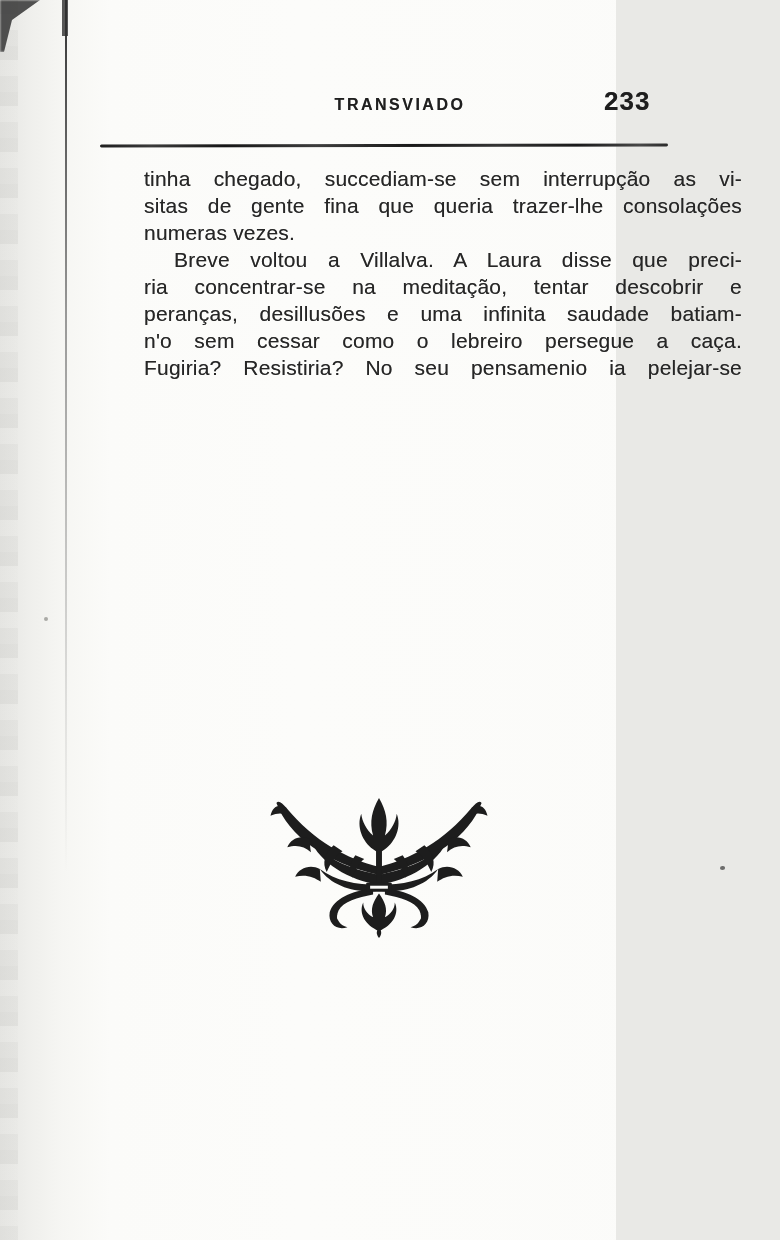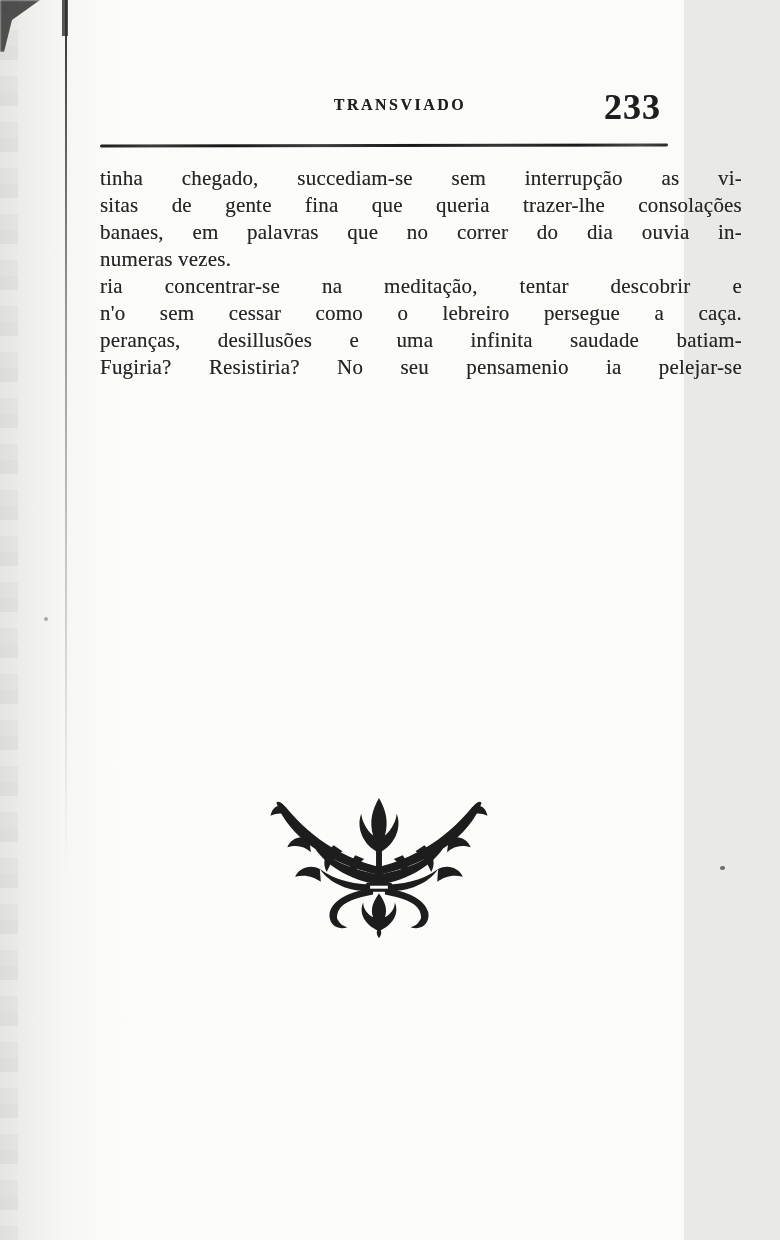--- a/index.html
+++ b/index.html
@@ -1,20 +1,20 @@
 <!DOCTYPE html>
 <html><head>
 <meta charset="utf-8">
 <style>
   html,body{margin:0;padding:0;}
   body{width:780px;height:1240px;overflow:hidden;background:#e9e9e6;}
   .page{
-    position:relative;width:684px;height:1240px;
+    position:relative;width:616px;height:1240px;
     background:linear-gradient(90deg,#e6e6e3 0px,#efefec 30px,#f6f6f3 62px,#fbfbf9 110px,#fcfcfa 300px,#fbfbf9 780px);
-    font-family:Liberation Serif, serif;
+    font-family:Liberation Sans, sans-serif;
     color:#262626;
   }
   
   .corner-blotch{
     position:absolute;left:0;top:0;width:44px;height:52px;
     background:#3a3a3a;
     clip-path:polygon(0 0,40px 0,12px 20px,4px 52px,0 52px);
     filter:blur(1.2px);opacity:.88;
   }
   .binding-line{
@@ -37,38 +37,38 @@
     position:absolute;left:44px;top:617px;width:4px;height:4px;
     background:#8a8a86;border-radius:50%;opacity:.7;
   }
   
   .running-title{
     position:absolute;left:20px;top:96px;width:760px;
     text-align:center;font-size:16px;font-weight:bold;letter-spacing:2.5px;
     color:#1f1f1f;text-shadow:0 0 .6px rgba(30,30,30,.55);
   }
   .page-number{
-    position:absolute;left:604px;top:86px;font-size:36px;font-weight:bold;
+    position:absolute;left:604px;top:86px;font-size:26px;font-weight:bold;
     color:#1e1e1e;letter-spacing:1px;text-shadow:0 0 .6px rgba(30,30,30,.5);
   }
   .rule{
     position:absolute;left:100px;top:144px;width:568px;height:3px;border-radius:2px;
     background:linear-gradient(90deg,#1f1f1f 0%,#3a3a3a 9%,#161616 22%,#3d3d3d 38%,#191919 55%,#343434 70%,#1a1a1a 84%,#474747 95%,#2c2c2c 100%);
     transform:rotate(-.08deg);
   }
   
   .textblock{
     position:absolute;left:100px;top:165px;width:642px;
     font-size:21px;line-height:27px;
     text-shadow:0 0 .6px rgba(25,25,25,.45);
     letter-spacing:.2px;
   }
   .line{
     height:27px;overflow:hidden;
-    text-align:justify;text-align-last:justify;
+    text-align:justify;text-align-last:justify;margin-left:44px;
   }
   .line.last{text-align-last:left;}
   .line.indent{padding-left:30px;box-sizing:border-box;}
   
   .ornament{
     position:absolute;left:270px;top:794px;width:218px;height:144px;
   }
   .ornament svg{width:100%;height:100%;}
 </style>
 </head>
@@ -84,27 +84,27 @@
   <div class="speck2"></div>
 
   <div class="running-title">TRANSVIADO</div>
   <div class="page-number">233</div>
   <div class="rule"></div>
 
   <div class="textblock">
     <div>
       <div class="line">tinha chegado, succediam-se sem interrupção as vi-</div>
       <div class="line">sitas de gente fina que queria trazer-lhe consolações</div>
-      <div class="line">banaes, em palavras que no correr do dia ouvia in-</div>
       <div class="line last">numeras vezes.</div>
     </div>
     <div>
+      <div class="line indent">Breve voltou a Villalva. A Laura disse que preci-</div>
       <div class="line">ria concentrar-se na meditação, tentar descobrir e</div>
+      <div class="line">peranças, desillusões e uma infinita saudade batiam-</div>
       <div class="line">n'o sem cessar como o lebreiro persegue a caça.</div>
-      <div class="line">peranças, desillusões e uma infinita saudade batiam-</div>
       <div class="line">Fugiria? Resistiria? No seu pensamenio ia pelejar-se</div>
     </div>
   </div>
 
   <div class="ornament">
     <svg viewBox="0 0 220 146" xmlns="http://www.w3.org/2000/svg" fill="#1d1d1d">
       <g id="fl-left">
 
         <path d="M110,74 C78,66 44,48 16,14 C12,9 8,6 6,9 C18,42 56,70 110,82 Z"></path>
         <path d="M16,14 C8,9 2,13 0,22 C8,19 13,19 19,23 C17,18 16,16 16,14 Z"></path>

